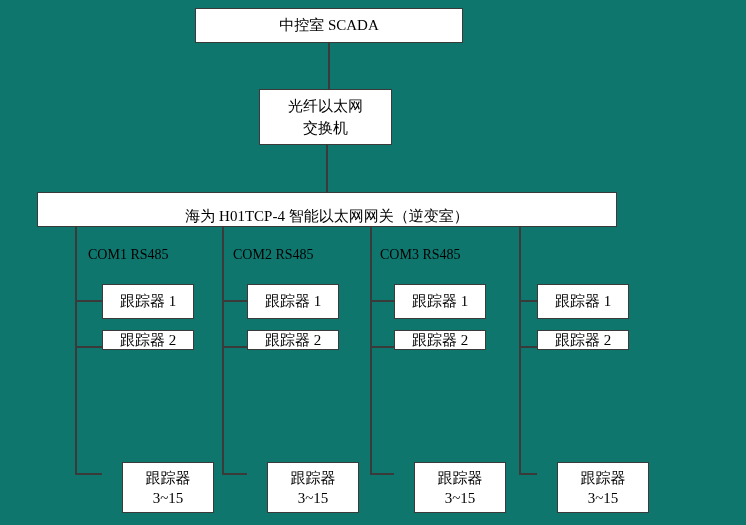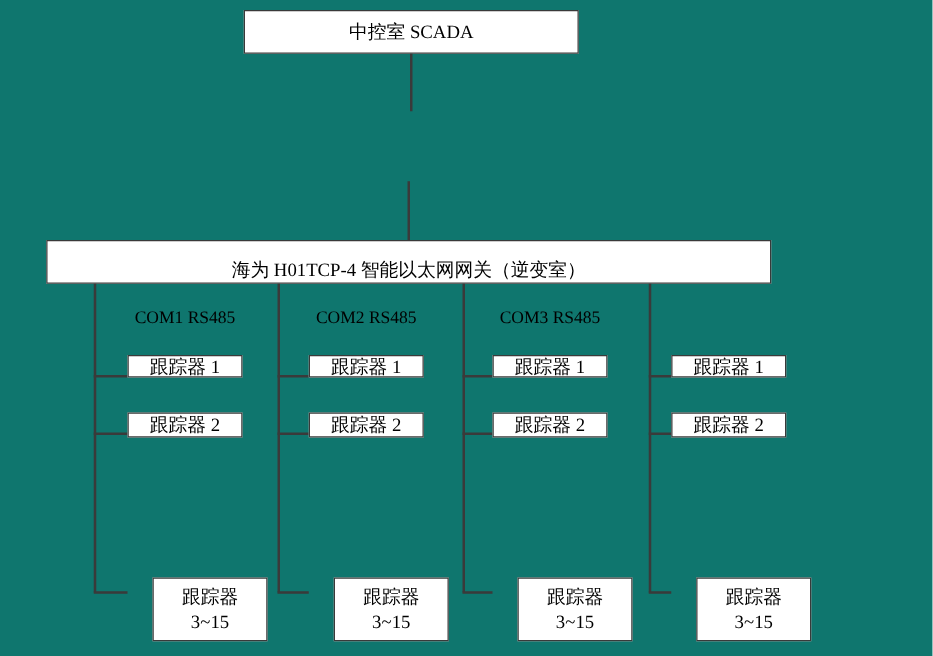--- a/index.html
+++ b/index.html
@@ -36,56 +36,60 @@
   .c3{left:394px;--stub:24px;}
   .c4{left:537px;--stub:18px;}
   .trunk{
     position:absolute;
     left:calc(-1 * var(--stub));
     top:0;width:1.5px;height:247px;
     background:#3a3a3a;
   }
   .com-label{
     position:absolute;left:-14px;right:-14px;top:20px;
-    text-align:center;font-size:14px;white-space:nowrap;
+    text-align:left;font-size:14px;white-space:nowrap;
   }
   .stub{
     position:absolute;
     left:calc(-1 * var(--stub));
     width:var(--stub);height:1.5px;
     background:#3a3a3a;
   }
   .s1{top:73px;}
   .s2{top:119px;}
   .s3{top:246px;}
   .tbox{
     position:absolute;left:0;width:92px;
     box-sizing:border-box;
     border:1.5px solid #3a3a3a;
     background:#ffffff;
     display:flex;flex-direction:column;
     align-items:center;justify-content:center;
     text-align:center;
     font-size:15px;
   }
-  .t1{top:57px;height:18px;}
+  .t1{top:57px;height:35px;}
   .t2{top:103px;height:20px;}
   .t3{top:235px;height:51px;line-height:20px;margin-left:20px;}
 </style>
 </head>
 <body>
 
 <div class="canvas">
 
   <div class="box scada">
     <span>中控室 SCADA</span>
   </div>
 
   <div class="vline conn1"></div>
 
+  <div class="box switch">
+    <div>光纤以太网</div>
+    <div>交换机</div>
+  </div>
 
   <div class="vline conn2"></div>
 
   <div class="box gateway">
     <span>海为 H01TCP-4 智能以太网网关（逆变室）</span>
   </div>
 
   <div class="col c1">
     <div class="trunk"></div>
     <div class="com-label">COM1 RS485</div>

